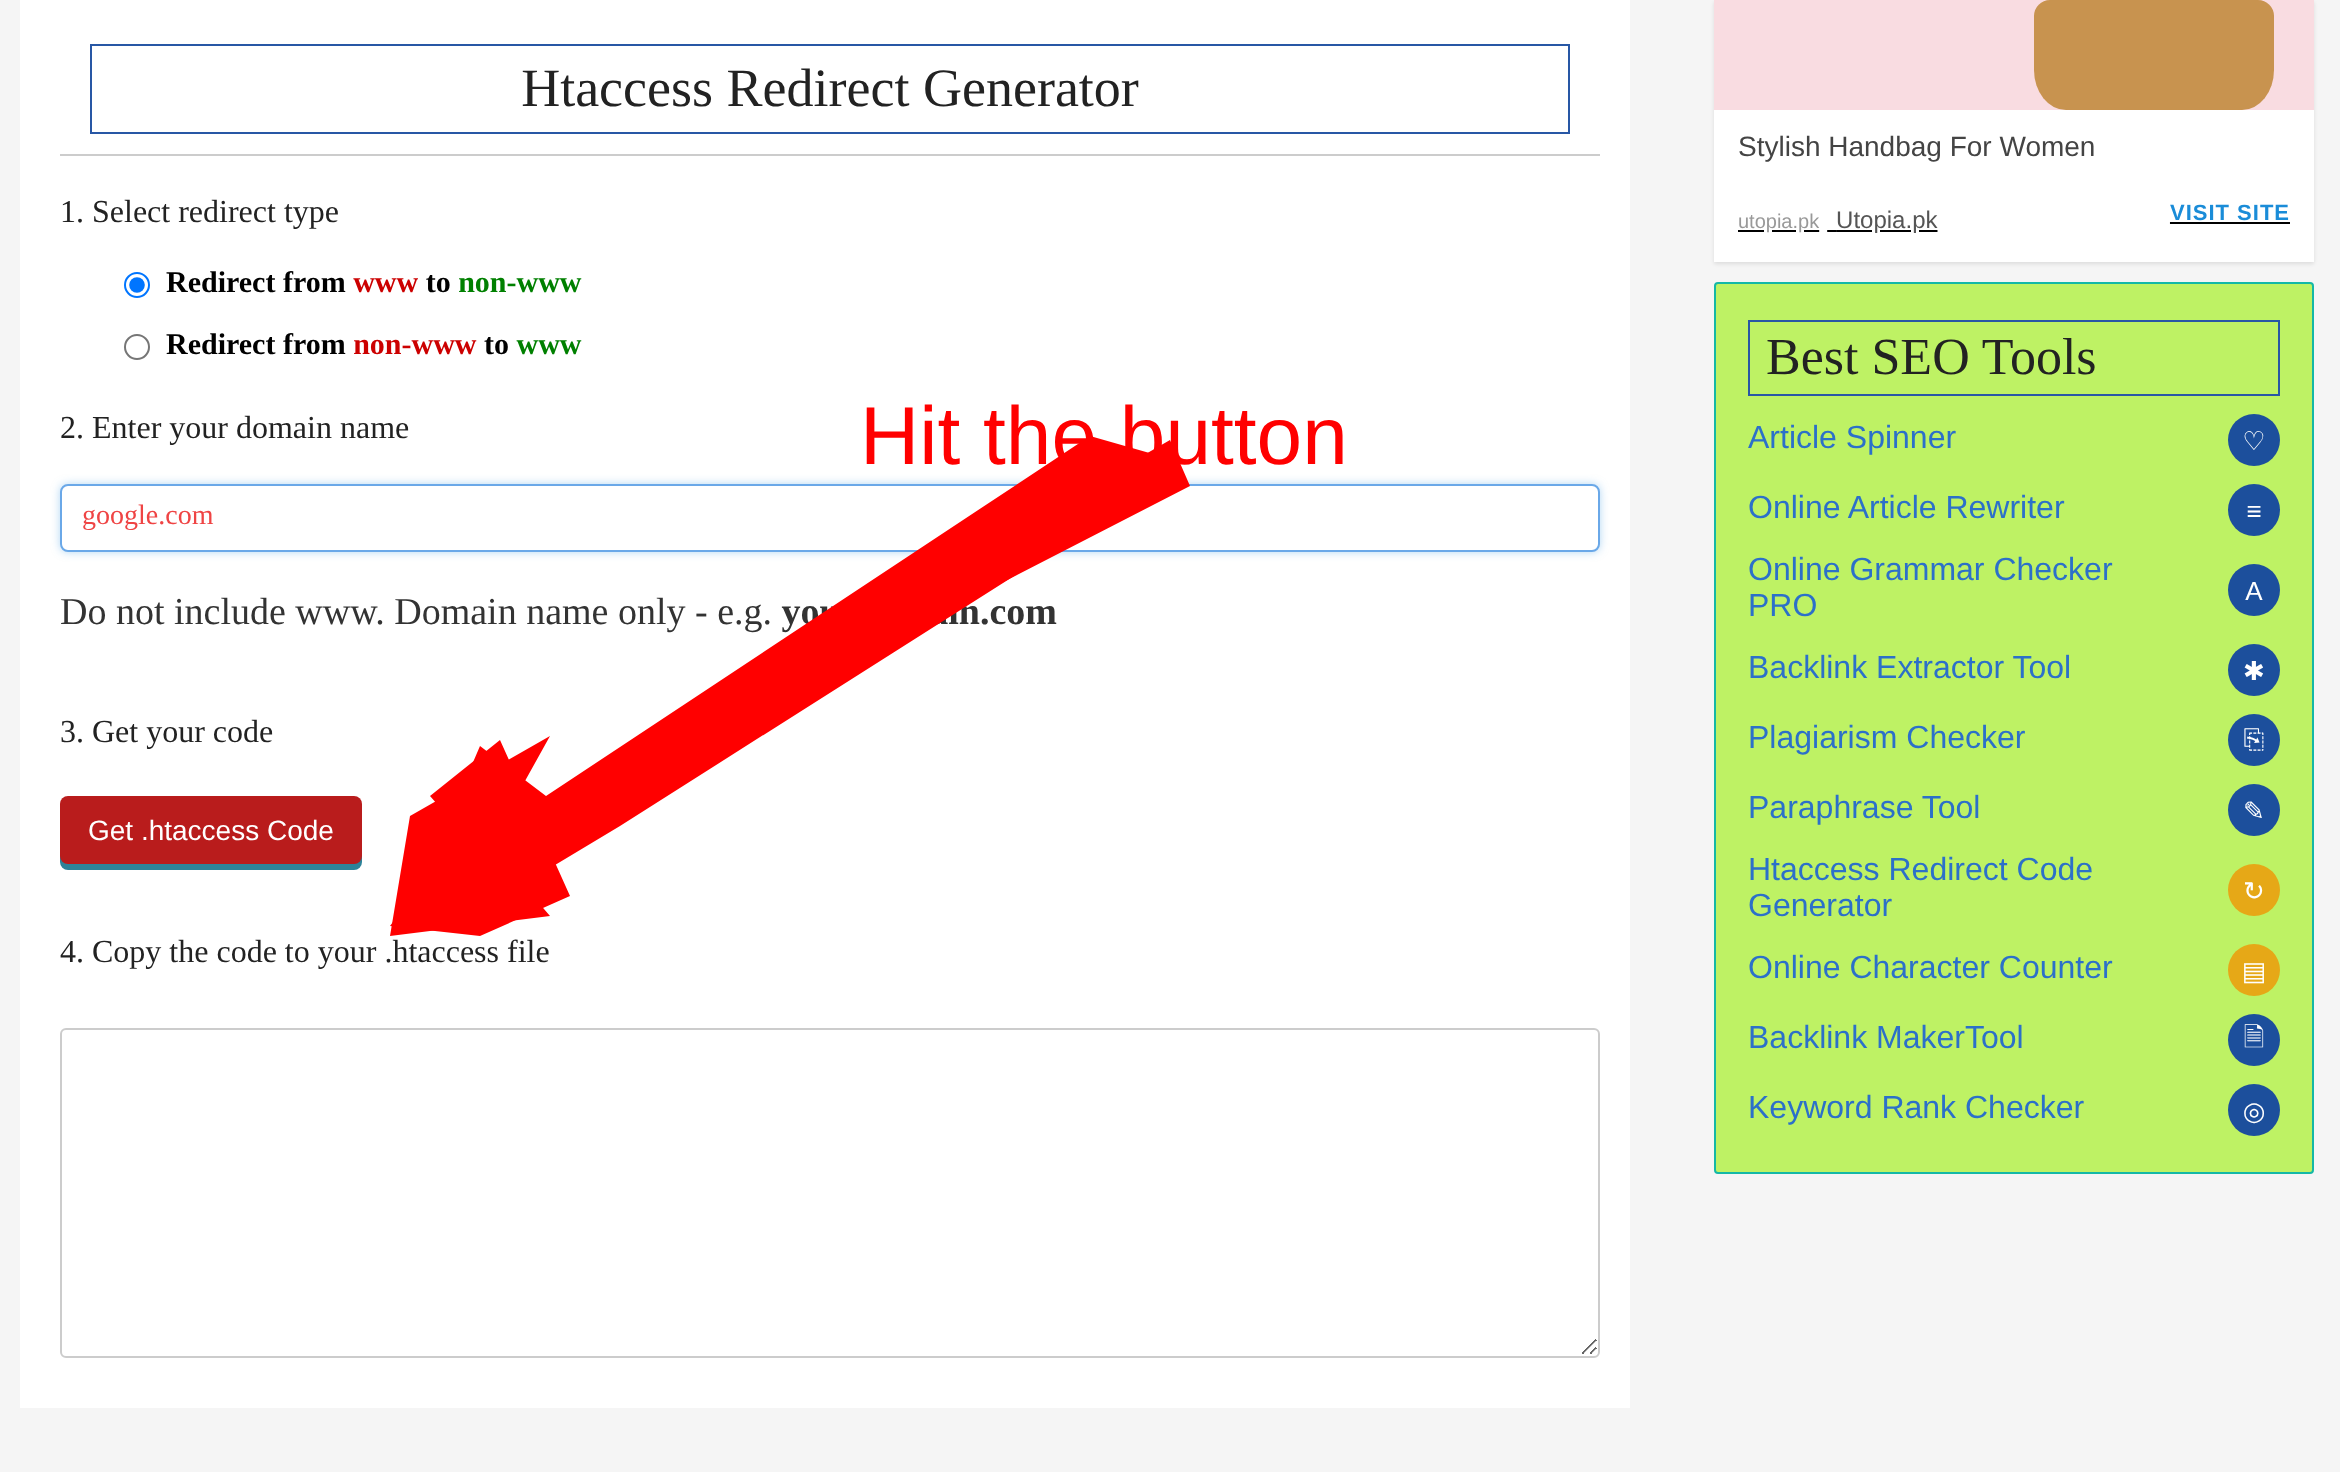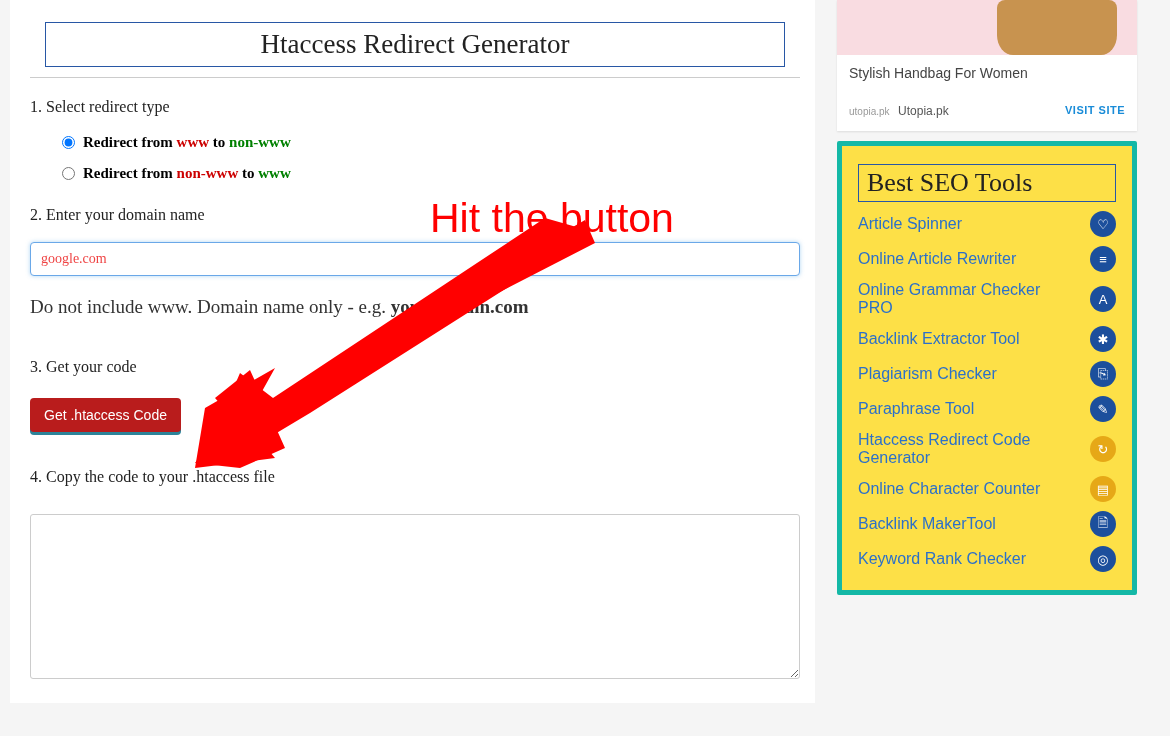--- a/index.html
+++ b/index.html
@@ -6,21 +6,21 @@
 body {
   font-family: Georgia, 'Times New Roman', serif;
   background: #f5f5f5;
   width: 1170px;
   height: 736px;
   overflow: hidden;
   position: relative;
 }
 .container {
   display: flex;
-  gap: 12px;
+  gap: 32px;
   padding: 0;
 }
 .main-panel {
   background: #fff;
   width: 805px;
   padding: 20px 15px 20px 20px;
   margin-left: 10px;
   position: relative;
 }
 .title-box {
@@ -125,30 +125,30 @@
 }
 .ad-text {
   padding: 10px 12px;
   font-size: 14px;
   color: #444;
   font-family: Arial, sans-serif;
 }
 .ad-footer {
   display: flex;
   justify-content: space-between;
-  align-items: center;
   padding: 10px 12px 12px 12px;
   font-family: Arial, sans-serif;
+  text-decoration: underline;
 }
 .ad-brand { font-size: 12px; color: #555; }
 .ad-brand-logo { font-size: 10px; color: #999; margin-right: 4px; }
 .visit-site { font-size: 11px; color: #1a8cd8; font-weight: bold; letter-spacing: 0.5px; }
 .tools-panel {
-  background: #fde047;
-  border: 5px solid #14b8a6;
+  background: #bef264;
+  border: 1px solid #14b8a6;
   border-radius: 2px;
   padding: 18px 16px;
   width: 300px;
   font-family: Arial, sans-serif;
 }
 .tools-title {
   border: 1.5px solid #2857a5;
   font-size: 26px;
   padding: 3px 8px;
   color: #222;

